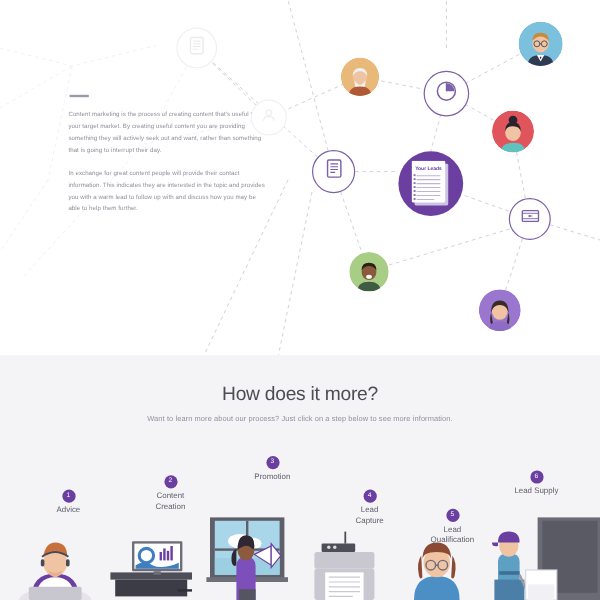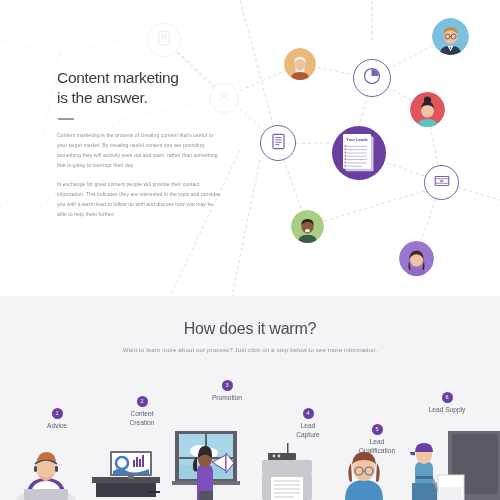--- a/index.html
+++ b/index.html
@@ -168,22 +168,20 @@
         <path d="M60 55 L40 150"></path>
         <path d="M40 150 L0 210"></path>
         <path d="M164 40 L120 120"></path>
         <path d="M120 120 L224 98"></path>
         <path d="M20 230 L120 120"></path>
         <path d="M0 90 L60 55"></path>
       </g>
     </svg>
 
     <div class="hero-copy">
-      <h1 class="hero-title">Content marketing
-is the answer.</h1>
       <div class="hero-rule"></div>
       <p class="hero-p">Content marketing is the process of creating content that's useful to your target market. By creating useful content you are providing something they will actively seek out and want, rather than something that is going to interrupt their day.</p>
       <p class="hero-p">In exchange for great content people will provide their contact information. This indicates they are interested in the topic and provides you with a warm lead to follow up with and discuss how you may be able to help them further.</p>
     </div>
 
     <div id="nodes-layer">
         <div class="node node-avatar" style="left: 284px; top: 48px; width: 32px; height: 32px;">
           <svg class="av" viewBox="0 0 48 48" xmlns="http://www.w3.org/2000/svg">
             <circle cx="24" cy="24" r="24" fill="#e8b979"></circle>
             <ellipse cx="24" cy="24" rx="9" ry="10" fill="#f0c3a3"></ellipse>
@@ -298,21 +296,21 @@
         <div class="node node-ghost" style="left: 209px; top: 83px; width: 30px; height: 30px;">
           <span><svg width="16" height="16" viewBox="0 0 24 24" xmlns="http://www.w3.org/2000/svg">
               <circle cx="12" cy="9" r="3.4" fill="none" stroke="#ebebef" stroke-width="1.3"></circle>
               <path d="M5.5 19 q0-5.5 6.5-5.5 q6.5 0 6.5 5.5" fill="none" stroke="#ebebef" stroke-width="1.3"></path>
             </svg></span>
         </div>
       </div>
   </section>
 
   <section class="work">
-    <h2 class="work-title">How does it warm?</h2>
+    <h2 class="work-title">How does it more?</h2>
     <p class="work-sub">Want to learn more about our process? Just click on a step below to see more information.</p>
 
     <svg class="scene" style="left:0px; top:135px;" width="500" height="69" viewBox="0 0 500 69" xmlns="http://www.w3.org/2000/svg">
 
       <g>
         <ellipse cx="46" cy="69" rx="30" ry="10" fill="#e6e4ea"></ellipse>
         <path d="M26 69 q0-22 20-22 q20 0 20 22 z" fill="#6b3fa0"></path>
         <path d="M30 69 q0-19 16-19 q16 0 16 19 z" fill="#ffffff"></path>
         <ellipse cx="46" cy="38" rx="10" ry="11" fill="#f0c3a3"></ellipse>
         <path d="M36 33 q2-12 10-12 q10 0 10 12 q-4-5-10-5 q-6 0-10 5z" fill="#c8703c"></path>

